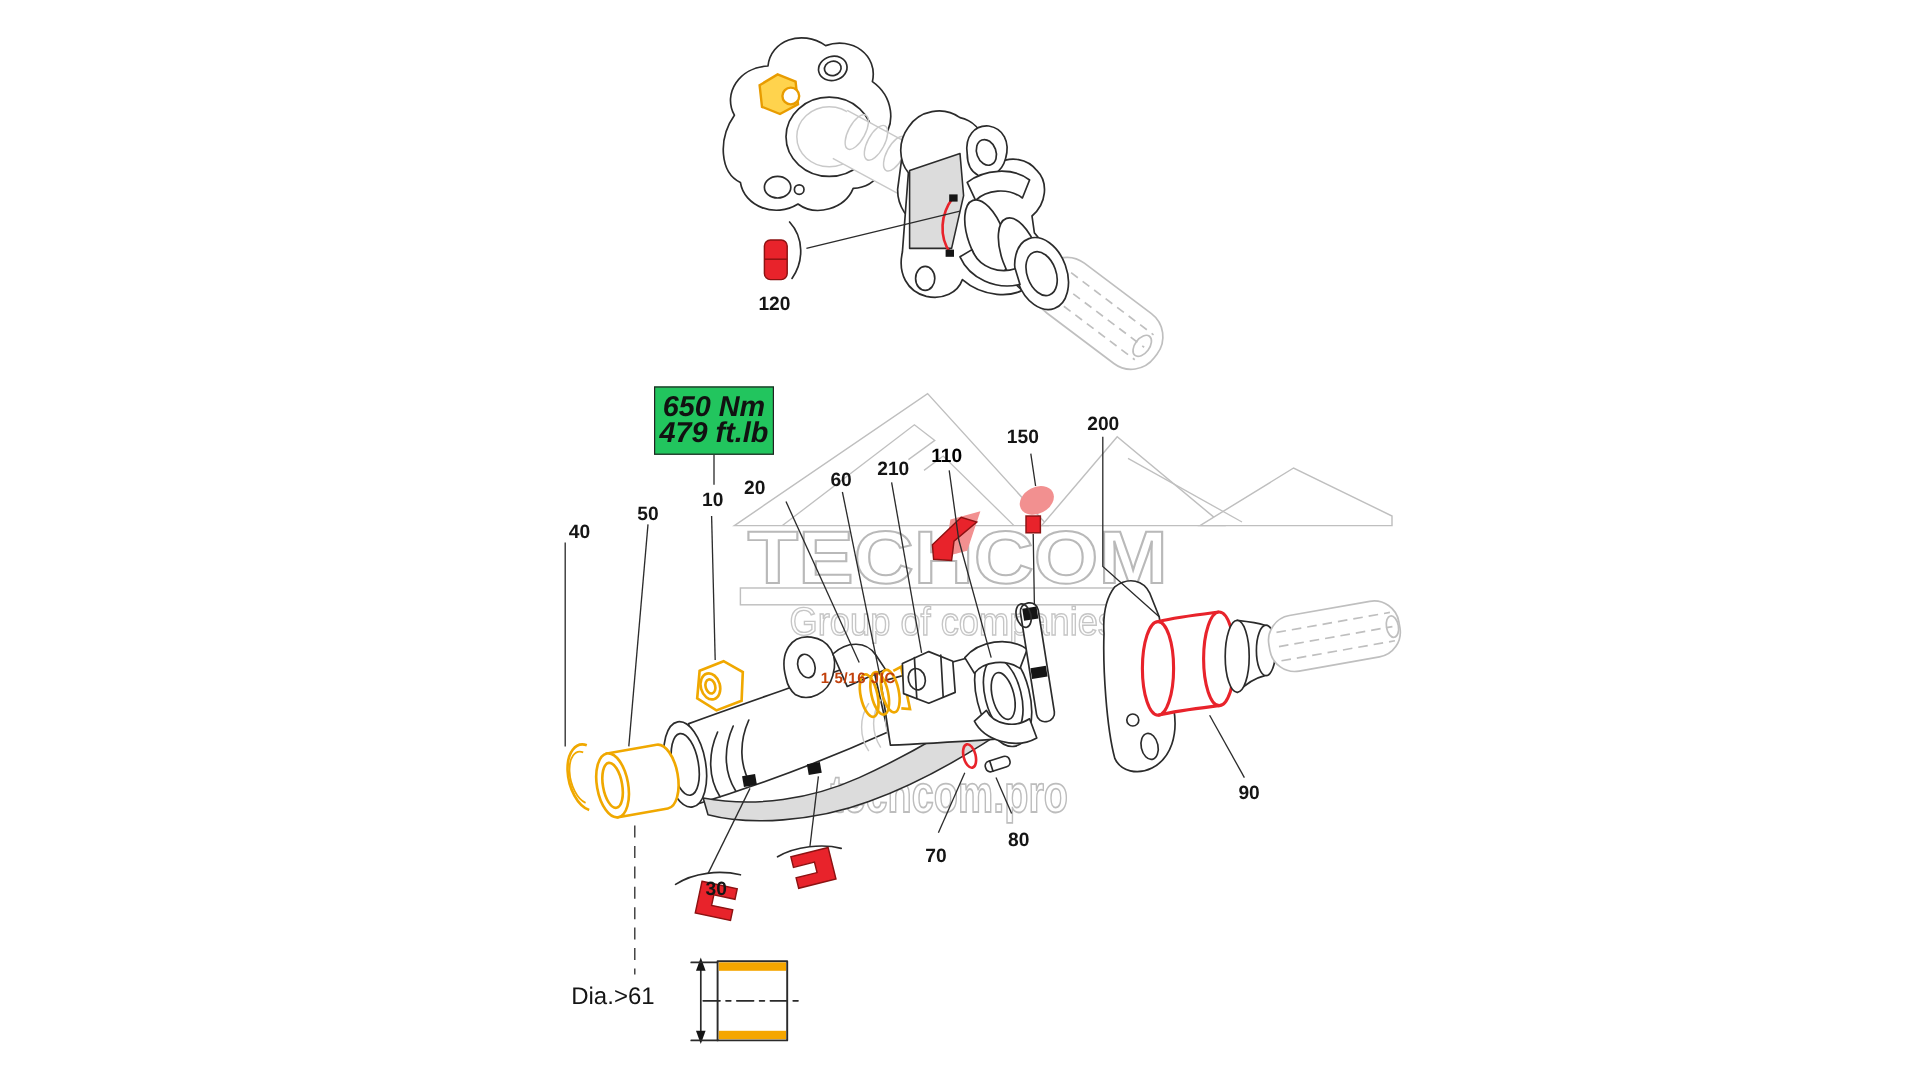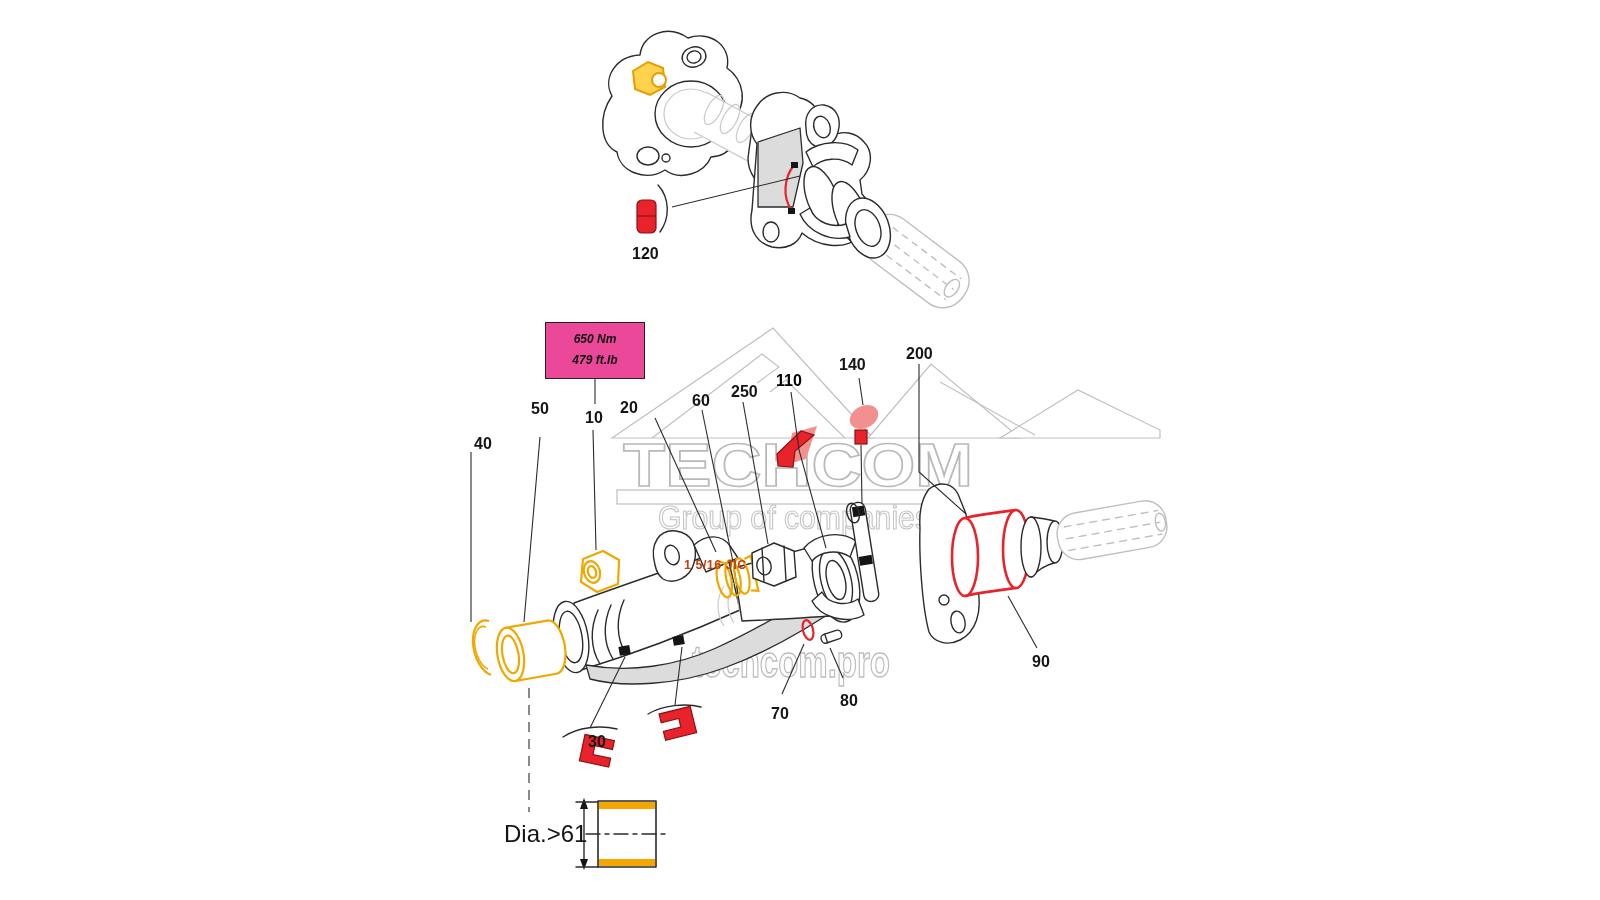--- a/index.html
+++ b/index.html
@@ -23,24 +23,24 @@
   .yelf2{stroke:#f0a800;stroke-width:2.2;fill:#ffffff;}
   .blk {fill:#151515;stroke:none;}
   .wm  {fill:#ffffff;stroke:#bfbfbf;stroke-width:1.2;}
   .wm-brand{font-family:"Liberation Sans",sans-serif;font-weight:bold;font-size:62px;fill:#ffffff;stroke:#b9b9b9;stroke-width:1.6;}
   .wm-sub{font-family:"Liberation Sans",sans-serif;font-size:33px;fill:#ffffff;stroke:#c6c6c6;stroke-width:1.2;}
   .wm-dom{font-family:"Liberation Sans",sans-serif;font-weight:bold;font-size:44px;fill:#ffffff;stroke:#bdbdbd;stroke-width:1.5;}
 
   
   .plabel{position:absolute;font-size:16px;font-weight:bold;color:#151515;line-height:1;white-space:nowrap;}
   .plabel.muted{color:#000000;}
-  #torque-box{position:absolute;left:545px;top:322px;width:100px;height:57px;background:#ec4899;
+  #torque-box{position:absolute;left:545px;top:322px;width:100px;height:57px;background:#22c55e;
     border:1.5px solid #222222;box-sizing:border-box;text-align:center;
-    font-style:italic;font-weight:bold;font-size:12px;color:#111;padding-top:6px;line-height:21px;}
-  #note-dia{position:absolute;left:504px;top:820px;font-size:24px;color:#151515;white-space:nowrap;}
+    font-style:italic;font-weight:bold;font-size:24px;color:#111;padding-top:6px;line-height:21px;}
+  #note-dia{position:absolute;left:476px;top:820px;font-size:20px;color:#151515;white-space:nowrap;}
   #note-jic{position:absolute;left:684px;top:510px;font-size:12.5px;font-weight:bold;color:#c2410c;
     letter-spacing:0.5px;white-space:nowrap;margin-top:48px;}
 </style>
 </head>
 <body>
 
 <div id="page">
 
 <svg id="diagram" viewBox="0 0 1600 900" xmlns="http://www.w3.org/2000/svg">
 
@@ -254,27 +254,27 @@
   </g>
 </svg>
 
   <div id="torque-box">
     <div>650 Nm</div>
     <div>479 ft.lb</div>
   </div>
 
   <div class="plabel" style="left:632px;top:246px">120</div>
   <div class="plabel" style="left:474px;top:436px">40</div>
-  <div class="plabel" style="left:531px;top:401px">50</div>
+  <div class="plabel" style="left:531px;top:421px">50</div>
   <div class="plabel" style="left:585px;top:410px">10</div>
   <div class="plabel" style="left:620px;top:400px">20</div>
   <div class="plabel" style="left:692px;top:393px">60</div>
-  <div class="plabel" style="left:731px;top:384px">250</div>
+  <div class="plabel" style="left:731px;top:384px">210</div>
   <div class="plabel muted" style="left:776px;top:373px">110</div>
-  <div class="plabel" style="left:839px;top:357px">140</div>
+  <div class="plabel" style="left:839px;top:357px">150</div>
   <div class="plabel" style="left:906px;top:346px">200</div>
   <div class="plabel" style="left:1032px;top:654px">90</div>
   <div class="plabel" style="left:840px;top:693px">80</div>
   <div class="plabel" style="left:771px;top:706px">70</div>
   <div class="plabel" style="left:588px;top:734px">30</div>
 
   <div id="note-dia">Dia.&gt;61</div>
   <div id="note-jic">1 5/16 JIC</div>
 </div>
 

